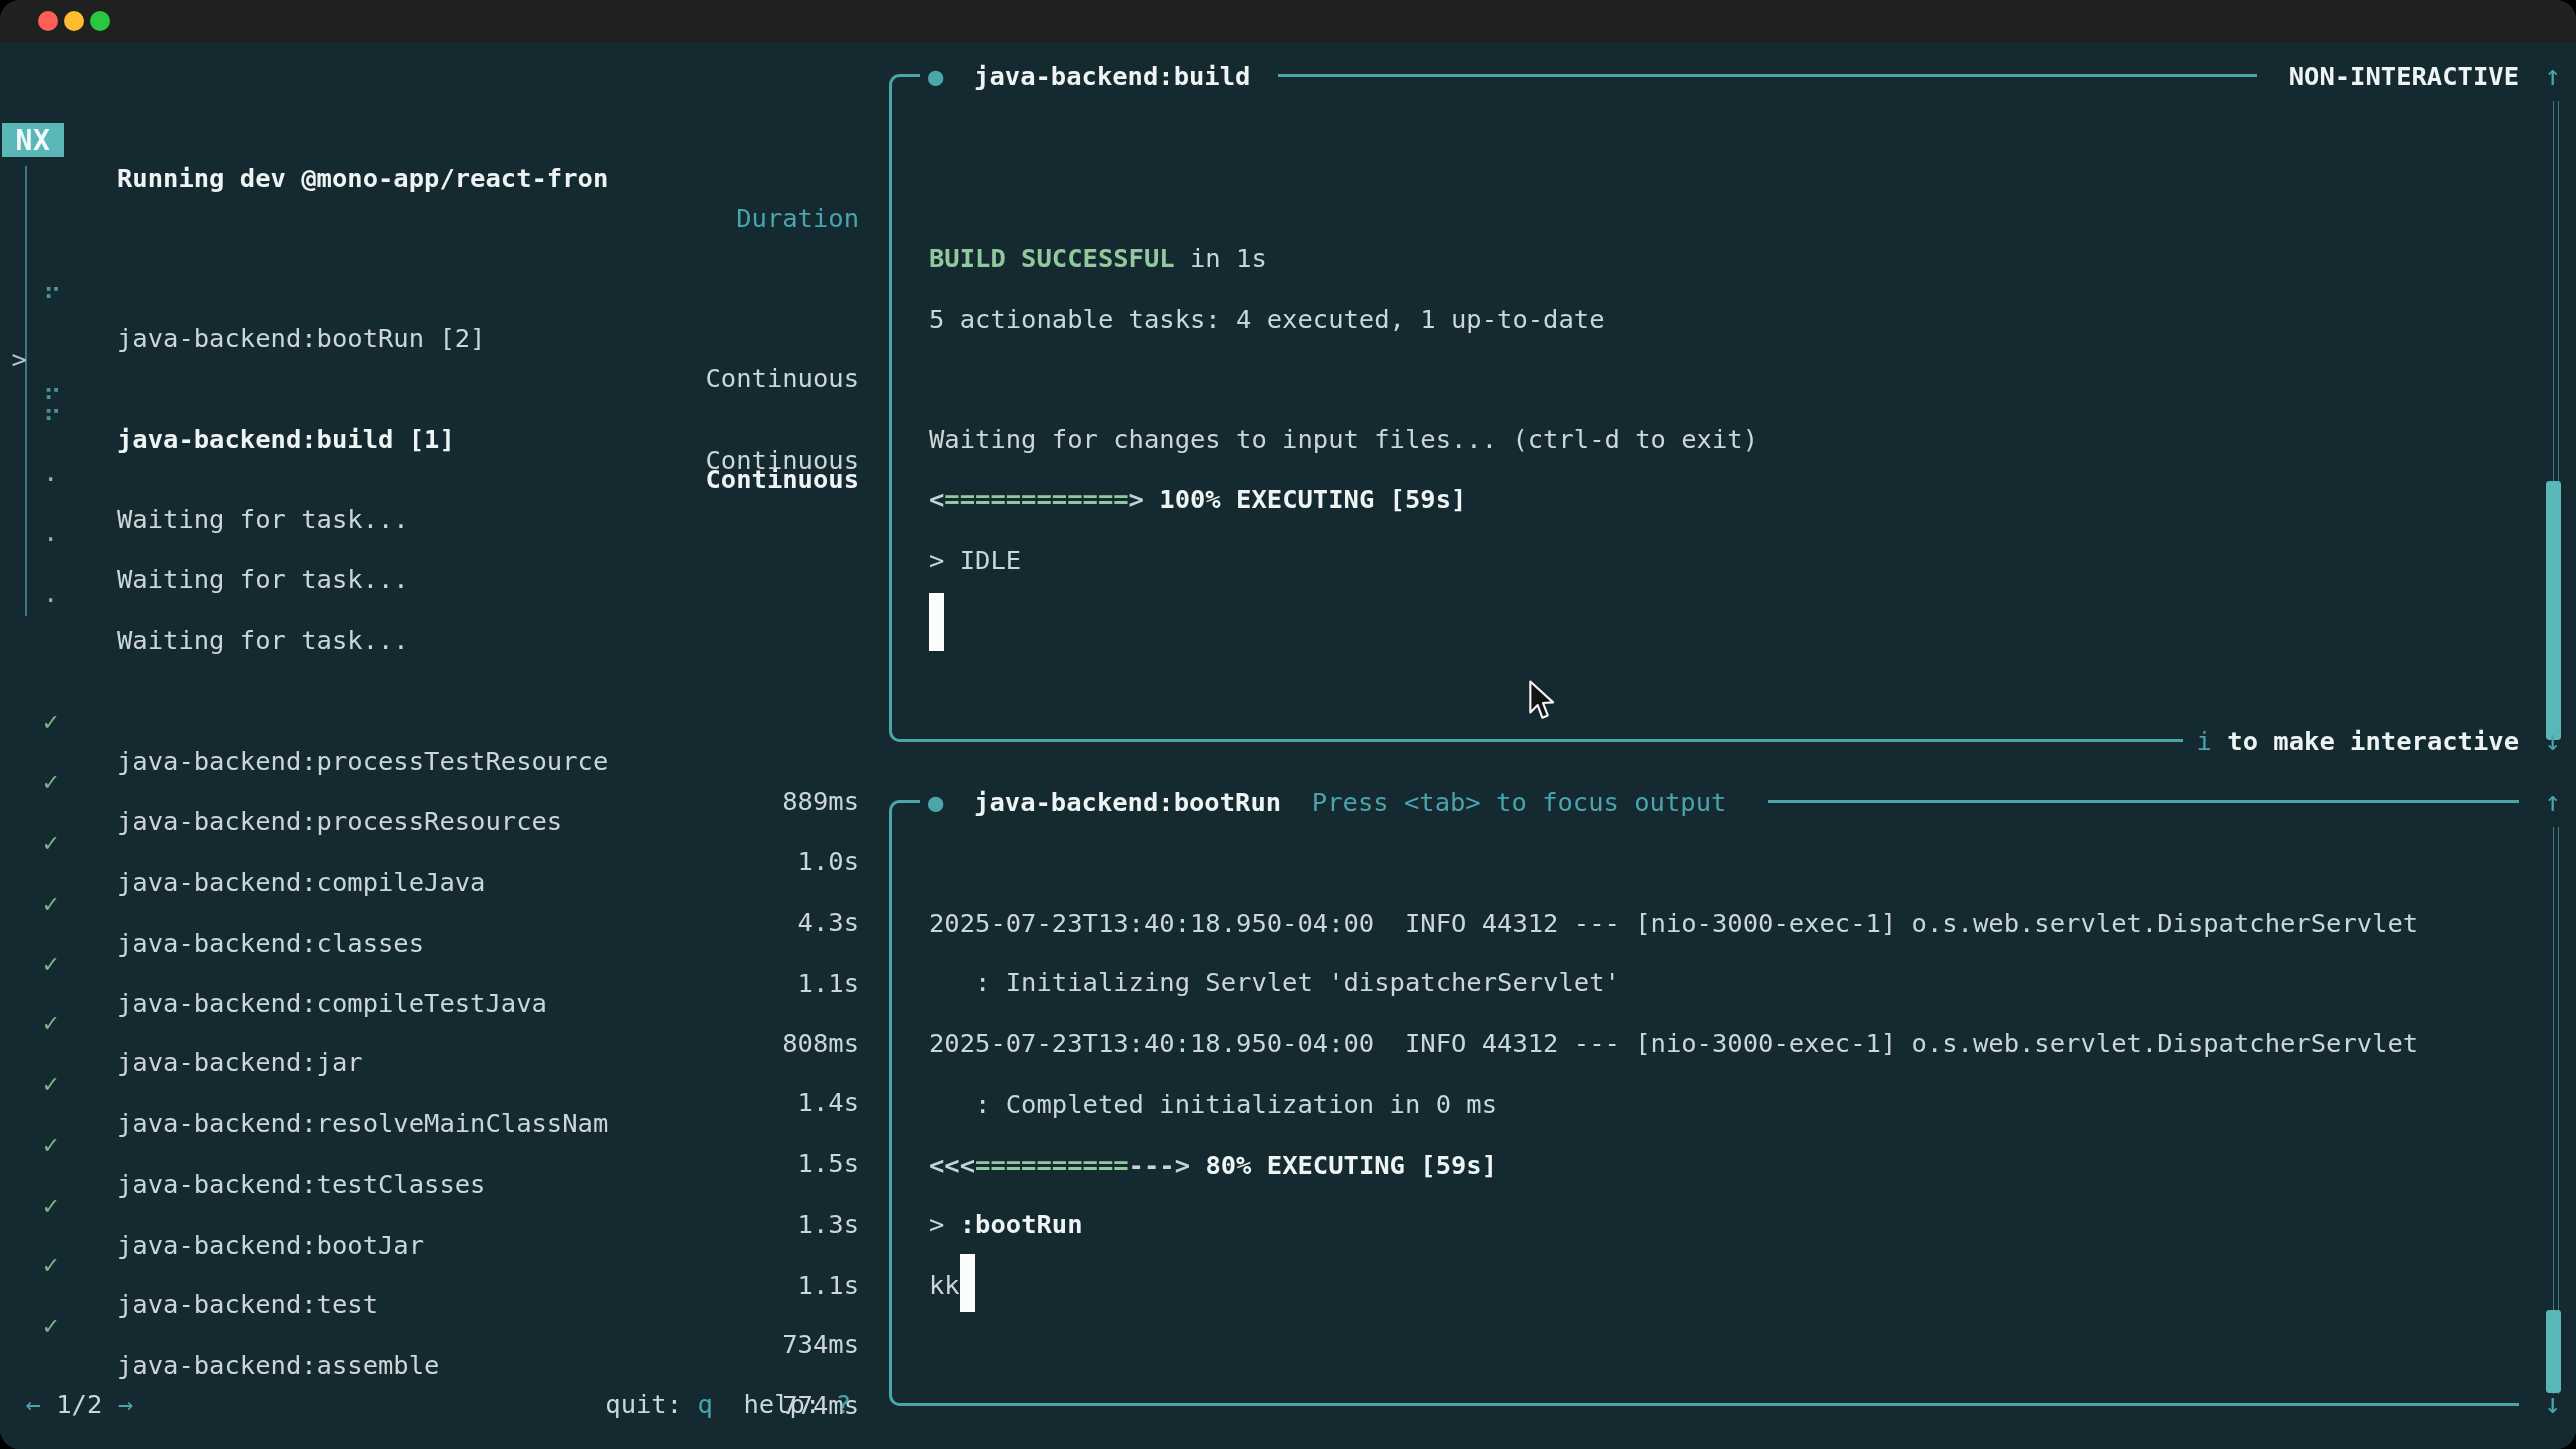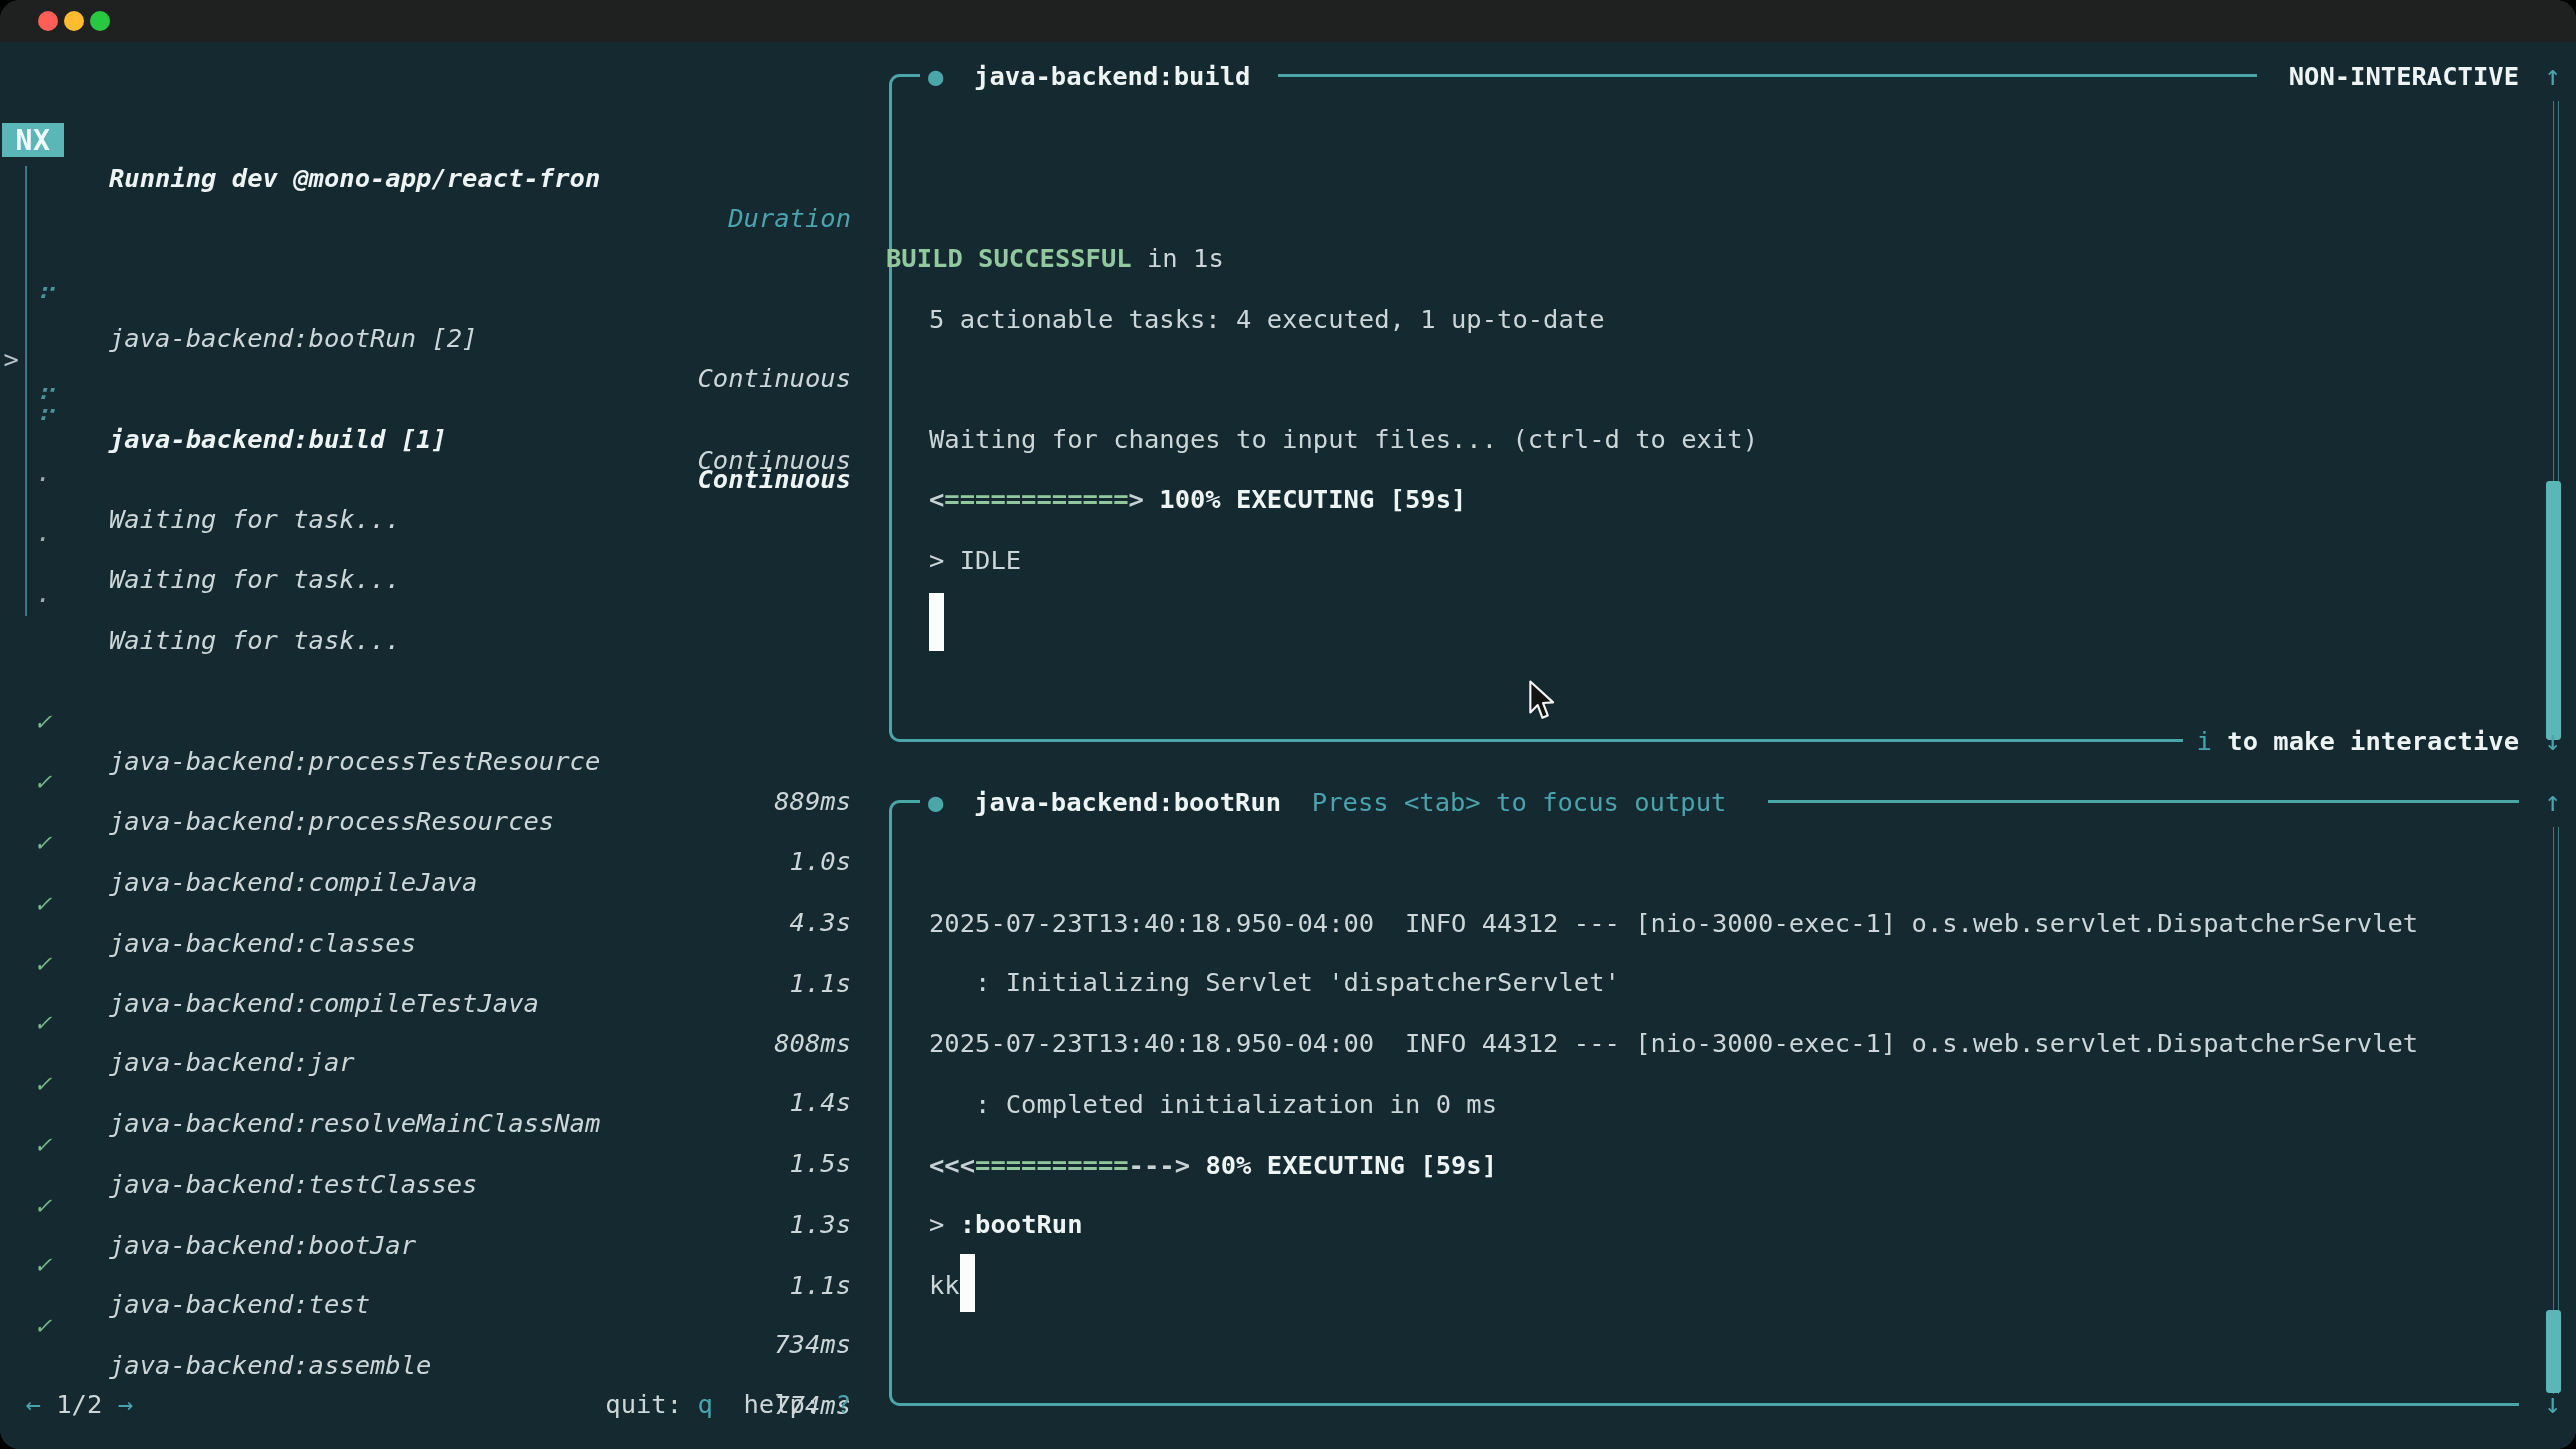--- a/index.html
+++ b/index.html
@@ -24,21 +24,21 @@
   .light{position:absolute;top:10.7px;width:20px;height:20px;border-radius:50%;}
   .screen{position:absolute;left:0;top:42px;width:2576px;height:1407px;background:var(--bg);}
   .row{position:absolute;height:40px;line-height:40px;font-size:25.5px;color:var(--text);white-space:pre;}
   .b{font-weight:bold;color:var(--text-bright);}
   .tealtx{color:var(--teal-text);}
   .green{color:var(--green);font-weight:bold;}
   .check{color:var(--green-check);}
   .spin{color:var(--spinner);}
   .dot{color:var(--teal);}
   .waitdot{color:#9fadb0;}
-  .srow{left:0;width:872px;font-style:italic;}
+  .srow{left:8px;width:872px;}
   .srow .icon{position:absolute;left:35px;}
   .srow .caret{position:absolute;left:3.4px;color:var(--text-dim);}
   .srow .label{position:absolute;left:109px;}
   .srow .value{position:absolute;right:21px;}
   .nx-badge{position:absolute;left:2px;top:81px;width:62px;height:34px;background:var(--teal-bright);color:#f2fbfb;
     font-weight:bold;font-size:28px;display:flex;align-items:center;justify-content:center;letter-spacing:0.7px;}
   .treeline{position:absolute;left:25px;top:124px;width:2px;height:450px;background:var(--teal-dim);}
   .frame{position:absolute;width:31px;border:3.4px solid var(--teal);border-right:none;border-radius:10.7px 0 0 10.7px;background:transparent;}
   .hline{position:absolute;height:3.4px;background:var(--teal);}
   .arrow{position:absolute;width:38px;text-align:center;font-size:28px;color:var(--teal-text);height:40px;line-height:40px;}
@@ -156,21 +156,21 @@
     <div class="row" style="left:25.5px;top:1342px;"><span class="tealtx">←</span><span> </span><span>1/2</span><span> </span><span class="tealtx">→</span></div>
     <div class="row" style="right:1725px;top:1342px;"><span>quit:</span><span> </span><span class="tealtx">q</span><span>  </span><span>help:</span><span> </span><span class="tealtx">?</span></div>
 
     <div class="frame" style="left:889px;top:32px;height:668px;"></div>
     <div class="hline" style="left:1278px;top:32px;width:979px;"></div>
     <div class="hline" style="left:918px;top:697px;width:1265px;"></div>
 
     <div class="row" style="left:928px;top:14px;"><span class="dot">●</span><span>  </span><span class="b">java-backend:build</span></div>
     <div class="row b" style="right:57px;top:14px;">NON-INTERACTIVE</div>
 
-    <div class="row" style="left:886px;top:196px;text-align:right;"><span class="green">BUILD SUCCESSFUL</span><span> in 1s</span></div>
+    <div class="row" style="left:929px;top:196px;text-align:right;"><span class="green">BUILD SUCCESSFUL</span><span> in 1s</span></div>
     <div class="row" style="left:929px;top:257px;">5 actionable tasks: 4 executed, 1 up-to-date</div>
     <div class="row" style="left:929px;top:377px;">Waiting for changes to input files... (ctrl-d to exit)</div>
     <div class="row" style="left:929px;top:437px;"><span class="pb-edge">&lt;</span><span class="pb-fill">============</span><span class="pb-edge">&gt;</span><span> </span><span class="b">100% EXECUTING [59s]</span></div>
     <div class="row" style="left:929px;top:498px;">&gt; IDLE</div>
     <div class="cursor-block" style="left:929px;top:551px;"></div>
 
     <div class="arrow" style="left:2534px;top:14px;">↑</div>
     <div class="track" style="left:2553px;top:59px;height:637px;"></div>
     <div class="thumb" style="left:2546px;top:439px;height:259px;"></div>
     <div class="arrow" style="left:2534px;top:679px;">↓</div>

